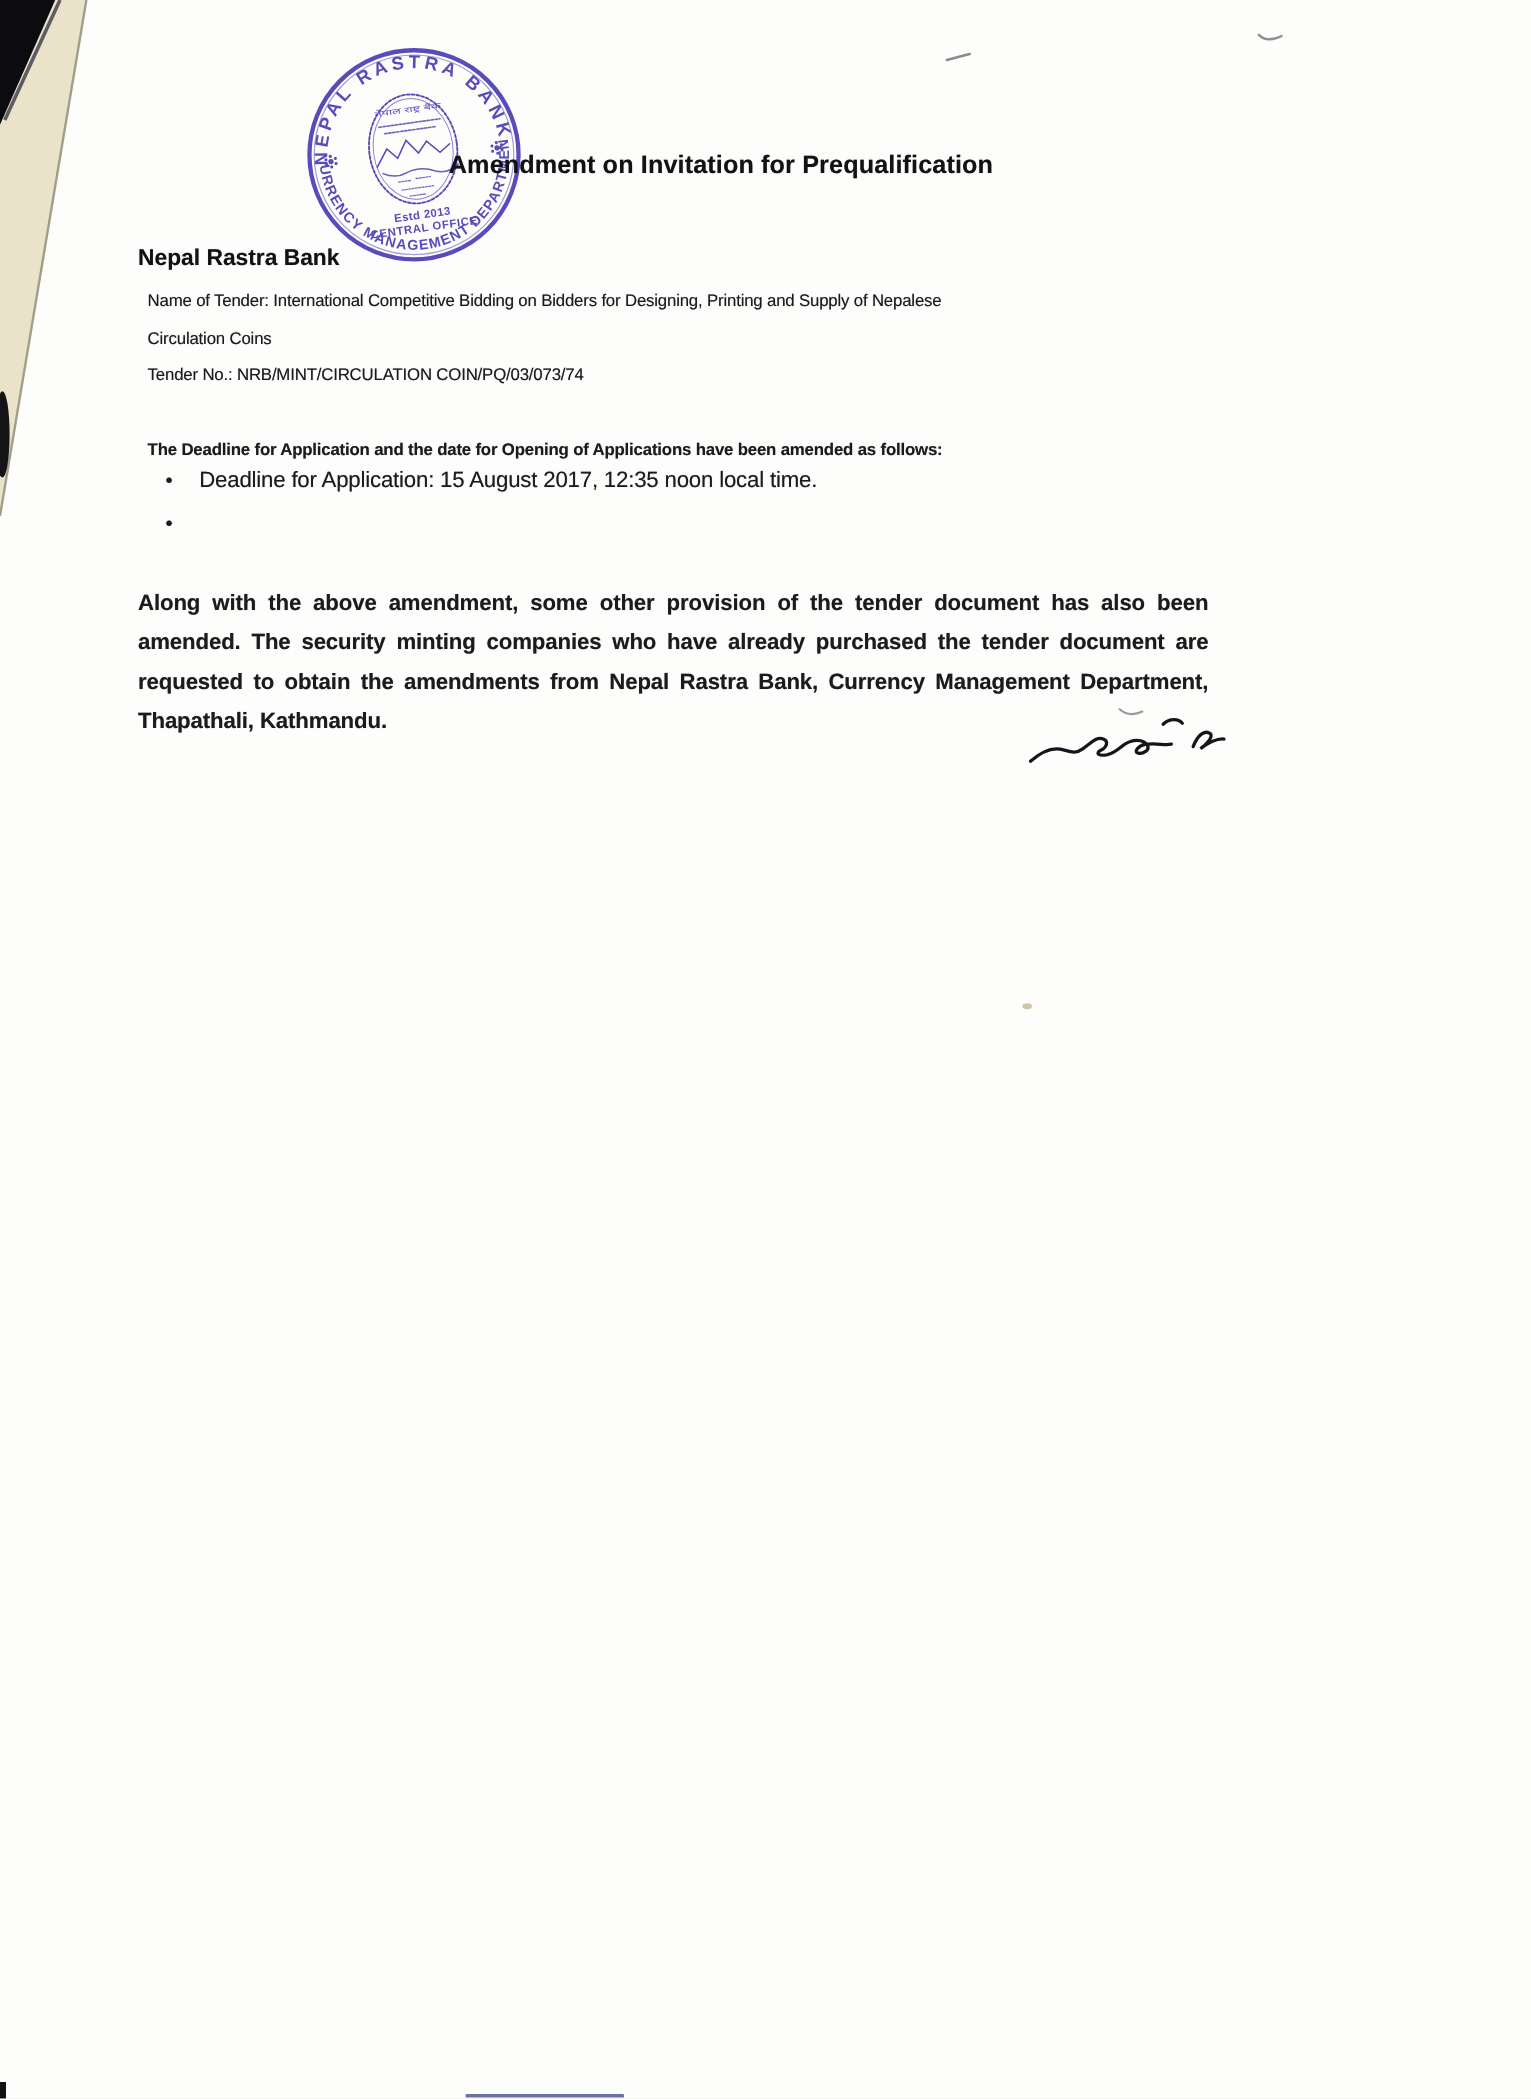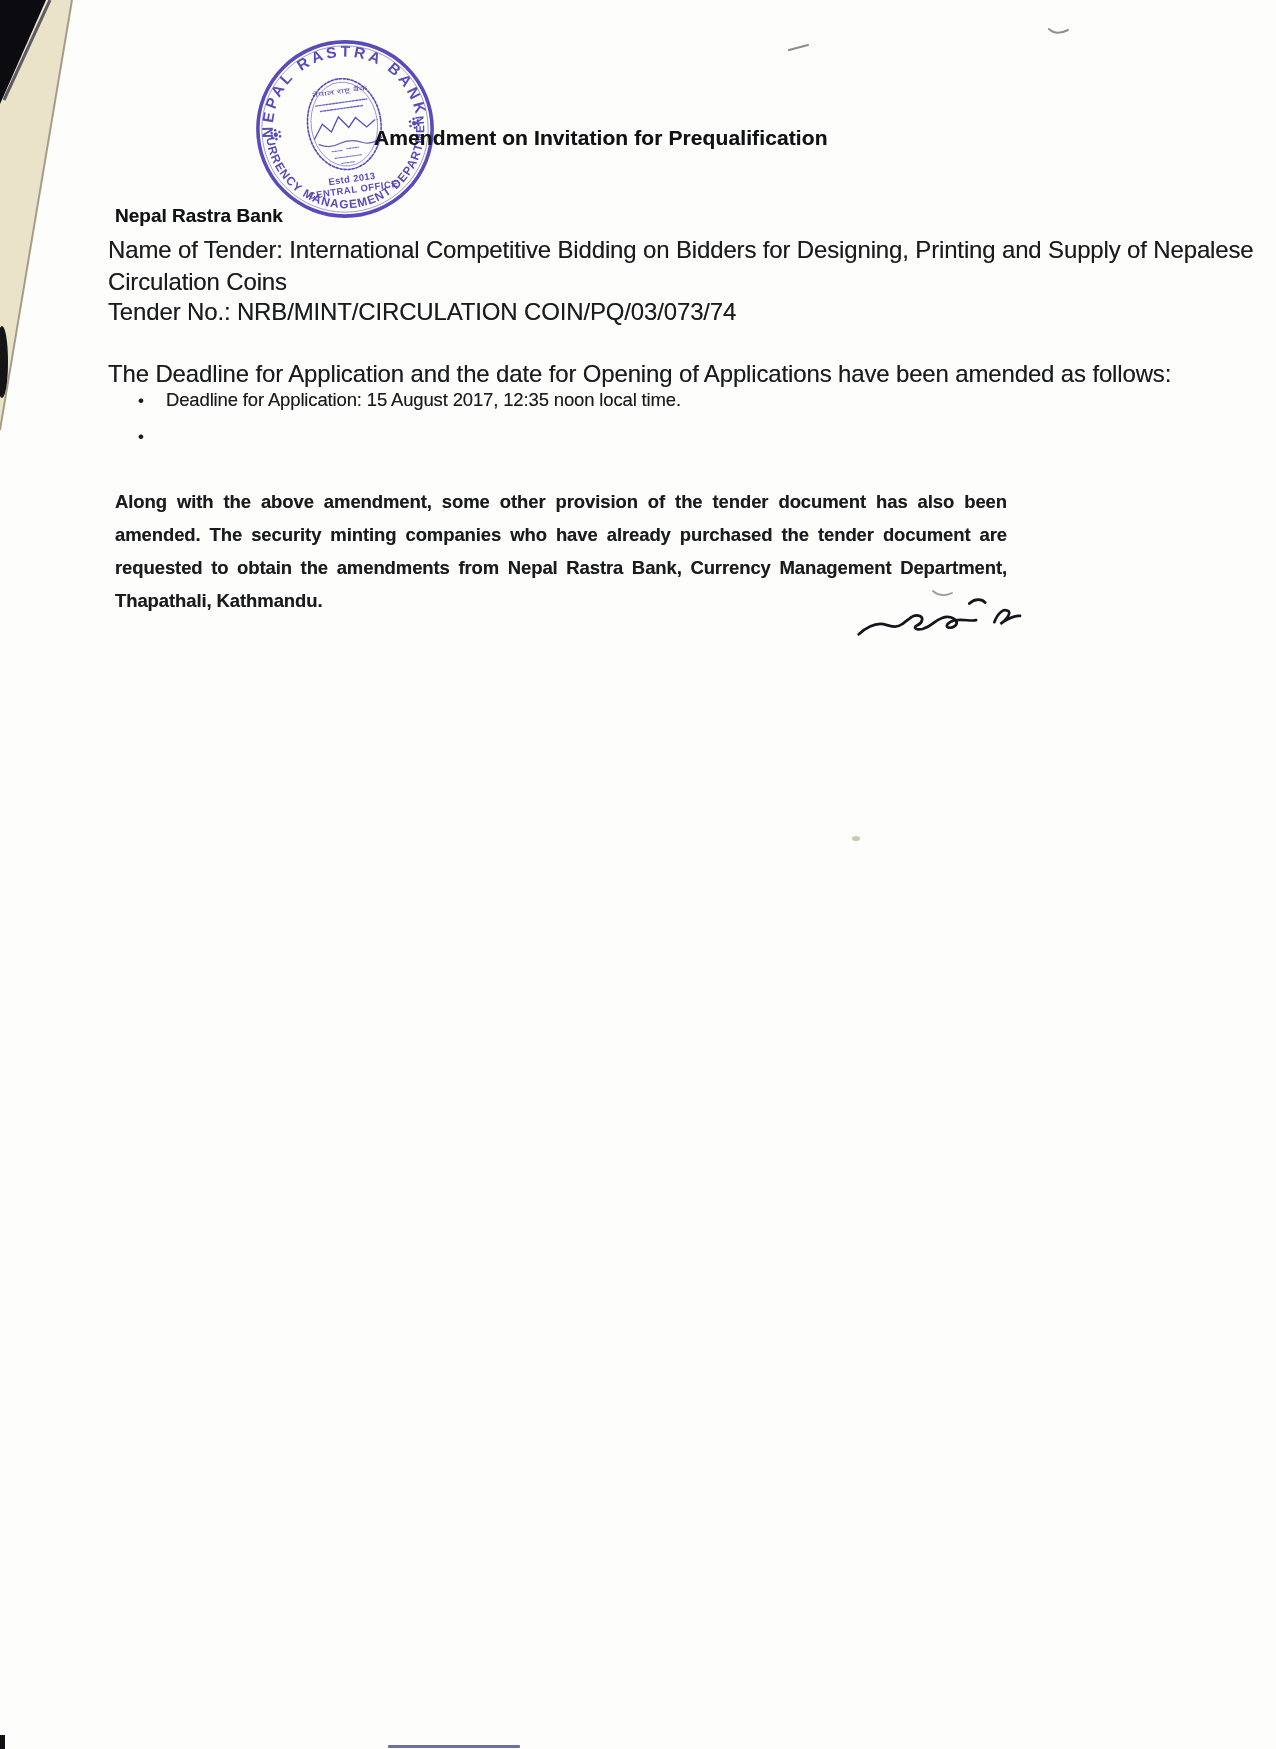--- a/index.html
+++ b/index.html
@@ -20,28 +20,28 @@
   .doc-title{
     left:374px;top:126px;
     font-size:21px;font-weight:700;letter-spacing:.1px;
     color:#111214;
   }
   .org-name{
     left:115px;top:205px;
     font-size:19px;font-weight:700;color:#111214;
   }
   .body-line{
-    left:108px;
-    font-size:24px;letter-spacing:-.15px;line-height:30px;
+    left:123px;
+    font-size:14px;letter-spacing:-.15px;line-height:30px;
     white-space:nowrap;
   }
   .line-tn1{top:235px;}
   .line-tn2{top:267px;}
   .line-tno{top:297px;}
-  .line-intro{top:359px;}
+  .line-intro{top:359px;font-weight:bold;}
   .bullet-row{
     left:138px;width:880px;
     display:flex;align-items:flex-start;
     font-size:18.5px;letter-spacing:-.15px;
   }
   .bullet-row .dot{
     width:28px;flex:0 0 28px;font-size:17px;line-height:24px;
   }
   .bullet-1{top:389px;}
   .bullet-2{top:425px;}

